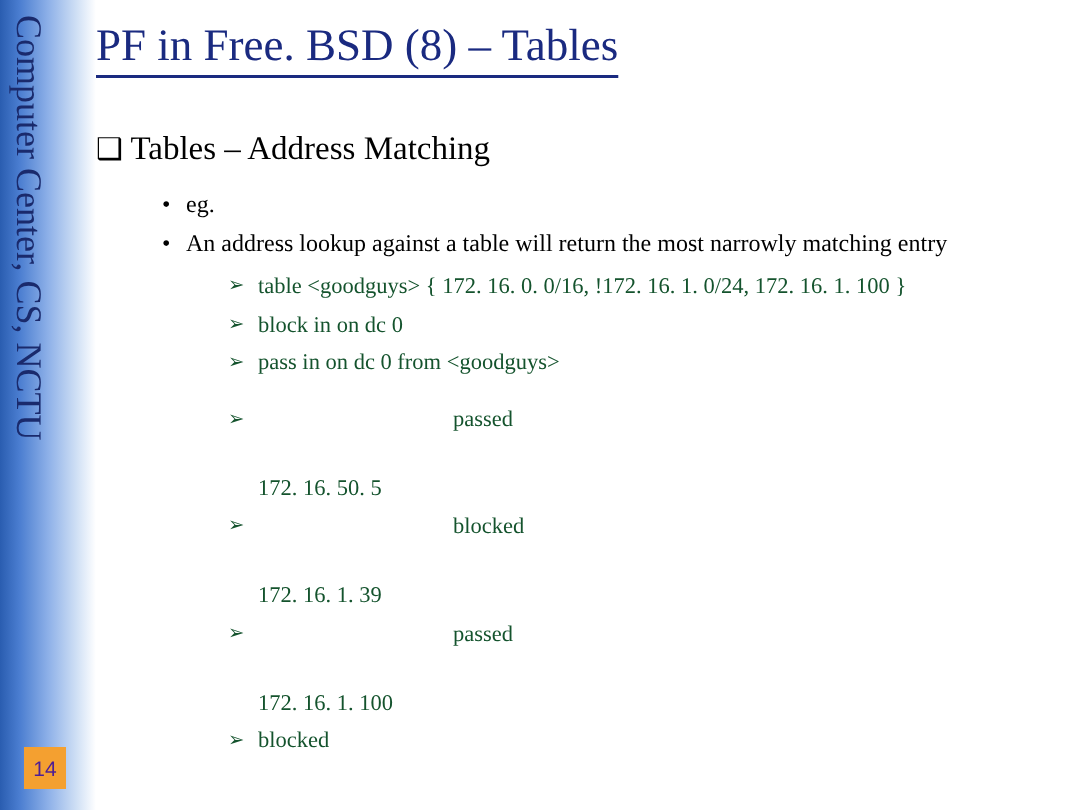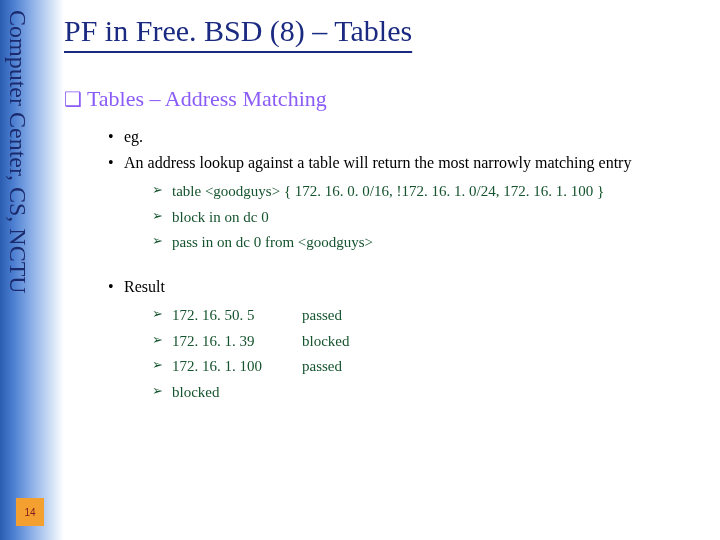--- a/index.html
+++ b/index.html
@@ -35,22 +35,22 @@
     position: absolute;
     left: 16px;
     bottom: 14px;
     width: 28px;
     height: 28px;
     background: #f4a030;
     display: flex;
     align-items: center;
     justify-content: center;
     font-family: Arial, sans-serif;
-    font-size: 10px;
-    color: #7f1d1d;
+    font-size: 14px;
+    color: #4c1d95;
   }
   .content {
     position: absolute;
     left: 54px;
     top: 0;
     width: 640px;
     height: 408px;
     padding: 14px 10px 10px 10px;
   }
   .title {
@@ -60,21 +60,21 @@
     margin-bottom: 8px;
     text-decoration: underline;
     text-decoration-color: #1a2a80;
     text-underline-offset: 10px;
     text-decoration-thickness: 2px;
     padding-bottom: 4px;
   }
   .section {
     margin-top: 34px;
     font-size: 22px;
-    color: #8b5cf6;
+    color: #000000;
   }
   .section::before {
     content: "❑ ";
     font-size: 20px;
   }
   .bullet-list {
     margin-top: 14px;
     padding-left: 44px;
     font-size: 16px;
     color: #000;
@@ -107,20 +107,21 @@
     position: absolute;
     left: 0;
     top: 0;
     font-size: 13px;
   }
   .result-row {
     display: flex;
   }
   .result-ip {
     width: 130px;
+    margin-top: 46px;
   }
   .result-status {
   }
   .spacer-sm { height: 6px; }
 </style>
 </head>
 <body>
 
 <div class="sidebar">
   <div class="sidebar-text">Computer Center, CS, NCTU</div>
@@ -138,23 +139,20 @@
   </div>
 
   <div class="arrow-list">
     <div class="arrow-item">table &lt;goodguys&gt; { 172. 16. 0. 0/16, !172. 16. 1. 0/24, 172. 16. 1. 100 }</div>
     <div class="arrow-item">block in on dc 0</div>
     <div class="arrow-item">pass  in on dc 0 from &lt;goodguys&gt;</div>
   </div>
 
   <div class="spacer-sm"></div>
 
-  <div class="bullet-list">
-    <div class="bullet-item">Result</div>
-  </div>
 
   <div class="arrow-list">
     <div class="arrow-item result-row">
       <span class="result-ip">172. 16. 50. 5</span>
       <span class="result-status">passed</span>
     </div>
     <div class="arrow-item result-row">
       <span class="result-ip">172. 16. 1. 39</span>
       <span class="result-status">blocked</span>
     </div>

